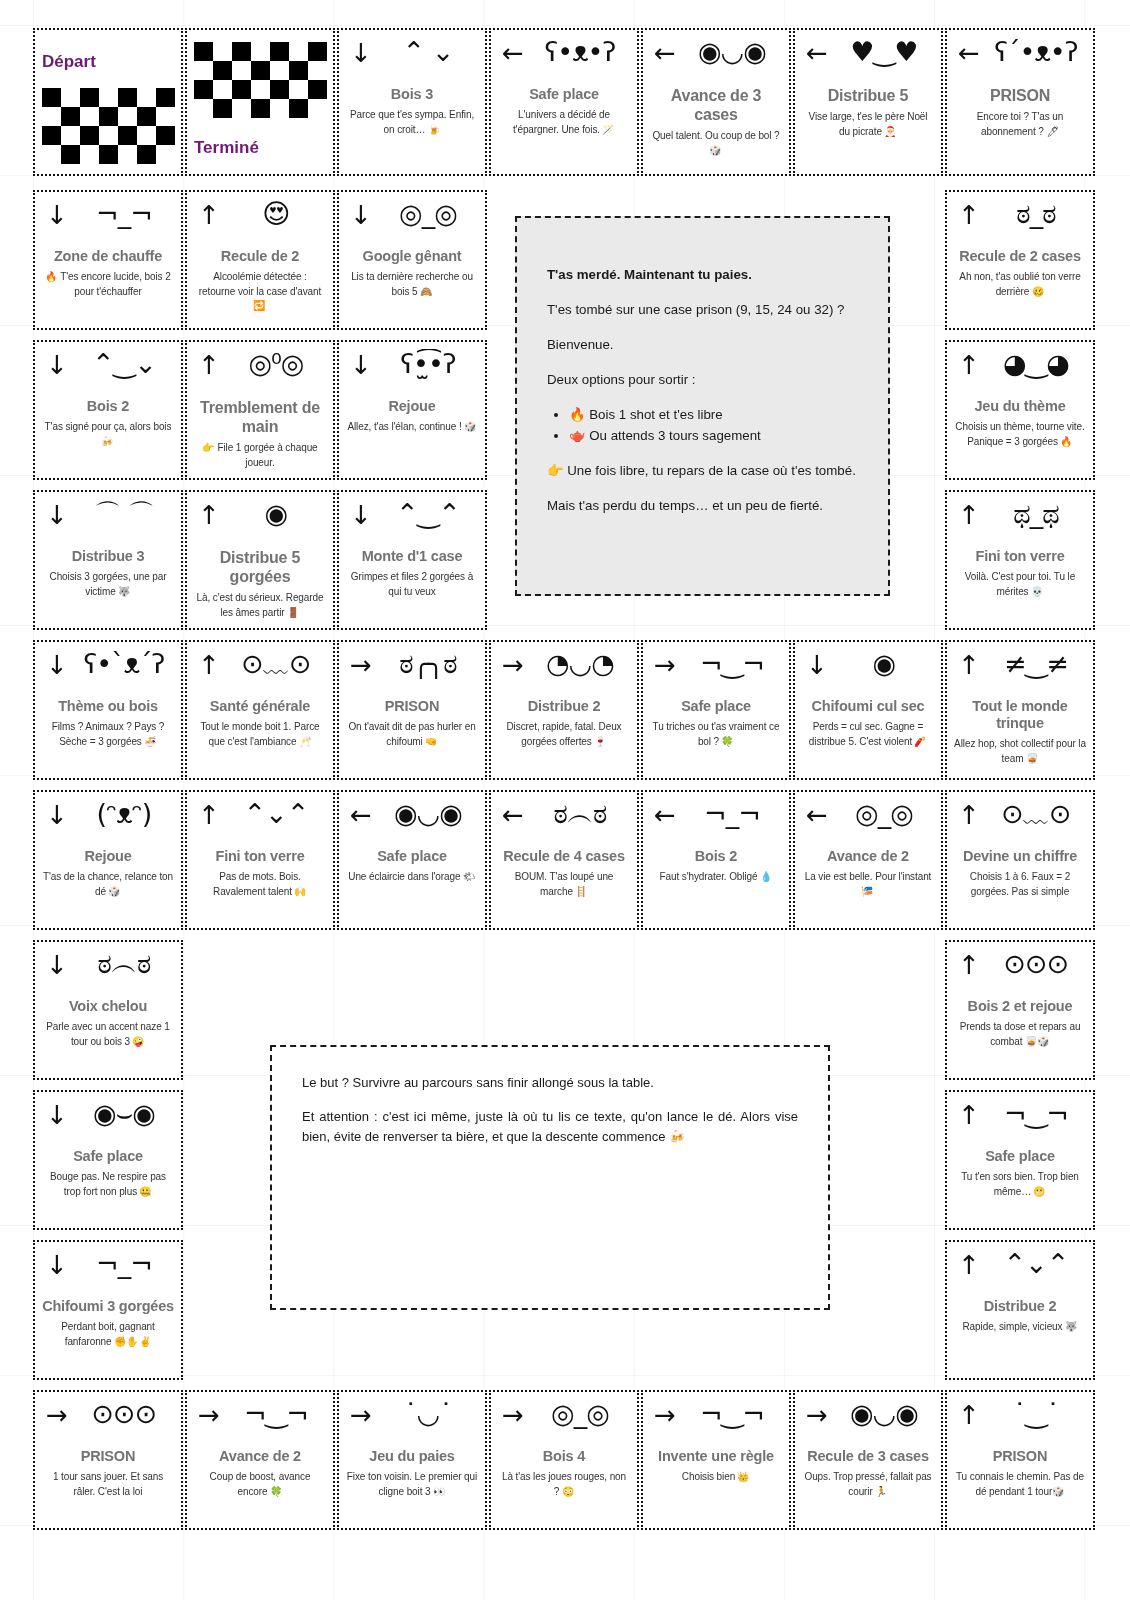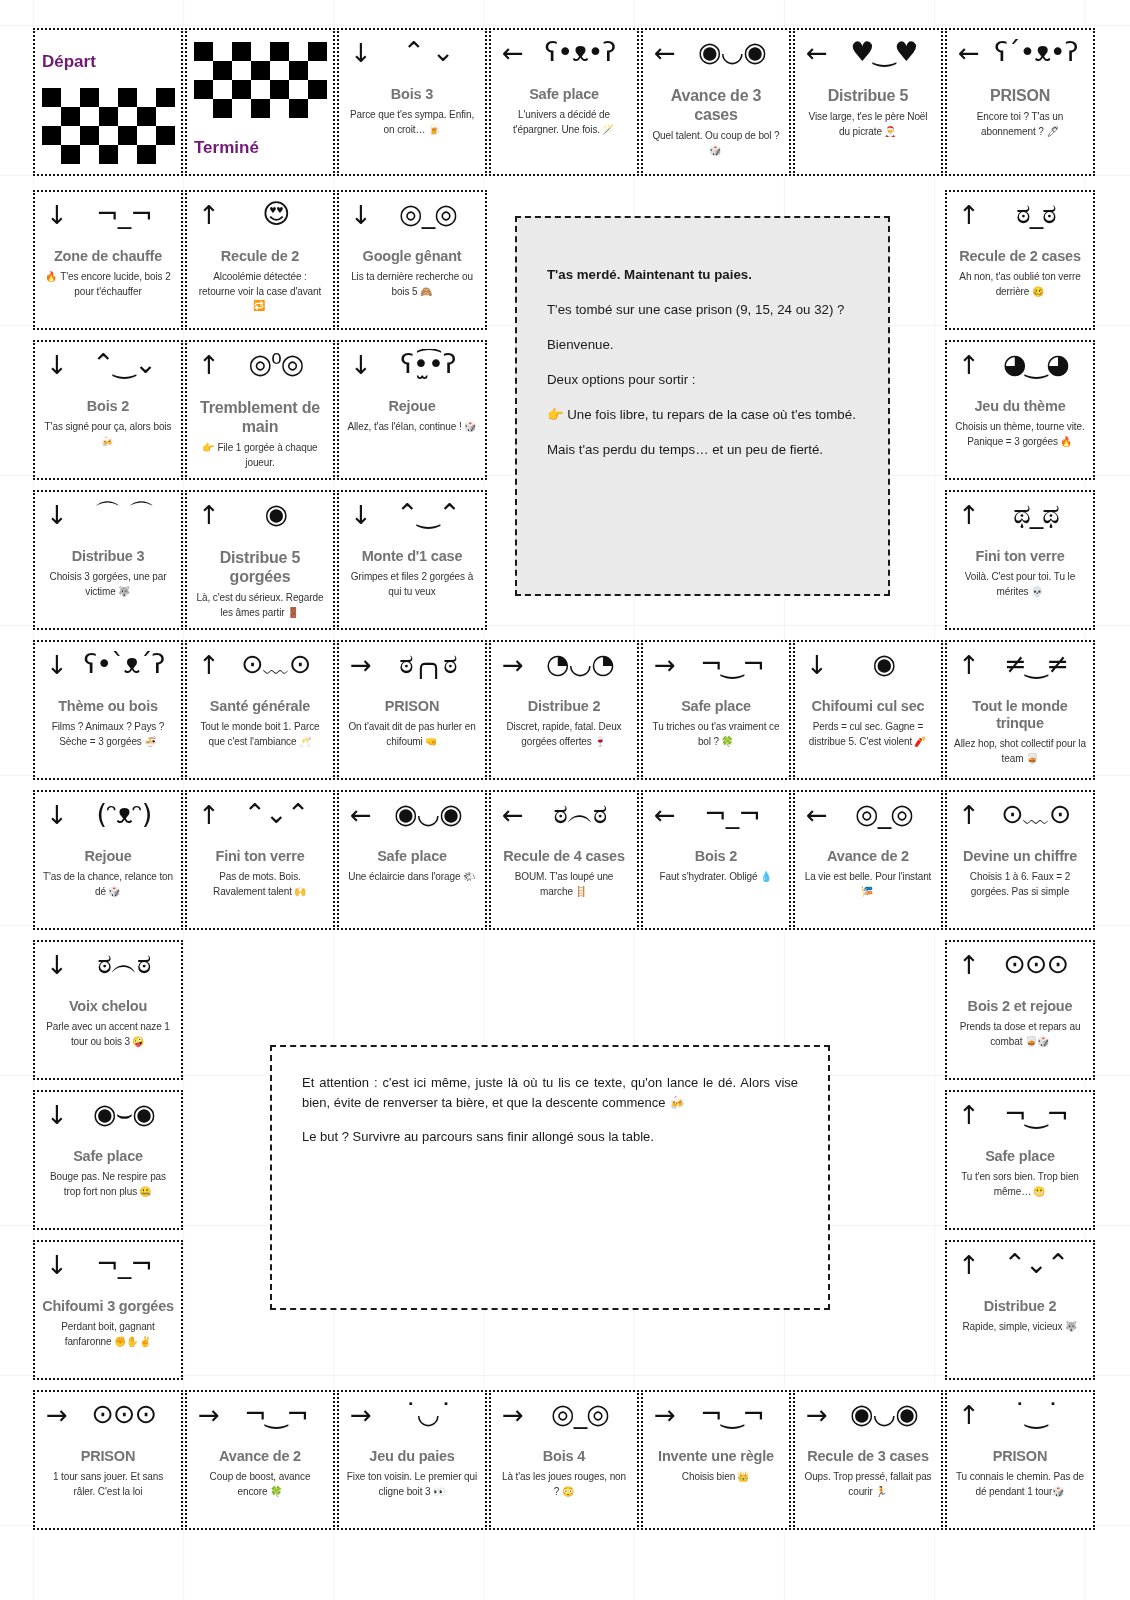--- a/index.html
+++ b/index.html
@@ -342,20 +342,24 @@
     </div>
     <div class="title">Fini ton verre</div>
     <div class="desc">Voilà. C'est pour toi. Tu le mérites 💀</div>
   </div>
 
   <div class="infobox prison" style="left:515px; top:216px; width:375px; height:380px;">
     <p class="lead">T'as merdé. Maintenant tu paies.</p>
     <p>T'es tombé sur une case prison (9, 15, 24 ou 32) ?</p>
     <p>Bienvenue.</p>
     <p>Deux options pour sortir :</p>
+    <ul>
+      <li>🔥 Bois 1 shot et t'es libre</li>
+      <li>🫖 Ou attends 3 tours sagement</li>
+    </ul>
     <p>👉 Une fois libre, tu repars de la case où t'es tombé.</p>
     <p>Mais t'as perdu du temps… et un peu de fierté.</p>
   </div>
 
   <div class="cell" style="left:33px; top:640px; width:150px; height:140px;">
     <div class="toprow">
       <span class="arrow">↓</span>
       <span class="face">ʕ•`ᴥ´ʔ</span>
     </div>
     <div class="title">Thème ou bois</div>
@@ -511,22 +515,22 @@
   <div class="cell" style="left:945px; top:1240px; width:150px; height:140px;">
     <div class="toprow">
       <span class="arrow">↑</span>
       <span class="face">⌃⌄⌃</span>
     </div>
     <div class="title">Distribue 2</div>
     <div class="desc">Rapide, simple, vicieux 🐺</div>
   </div>
 
   <div class="infobox rules" style="left:270px; top:1045px; width:560px; height:265px;">
+    <p>Le but ? Survivre au parcours sans finir allongé sous la table.</p>
     <p>Et attention : c'est ici même, juste là où tu lis ce texte, qu'on lance le dé. Alors vise bien, évite de renverser ta bière, et que la descente commence 🍻</p>
-    <p>Le but ? Survivre au parcours sans finir allongé sous la table.</p>
   </div>
 
   <div class="cell" style="left:33px; top:1390px; width:150px; height:140px;">
     <div class="toprow">
       <span class="arrow">→</span>
       <span class="face">⊙⊙⊙</span>
     </div>
     <div class="title">PRISON</div>
     <div class="desc">1 tour sans jouer. Et sans râler. C'est la loi</div>
   </div>

